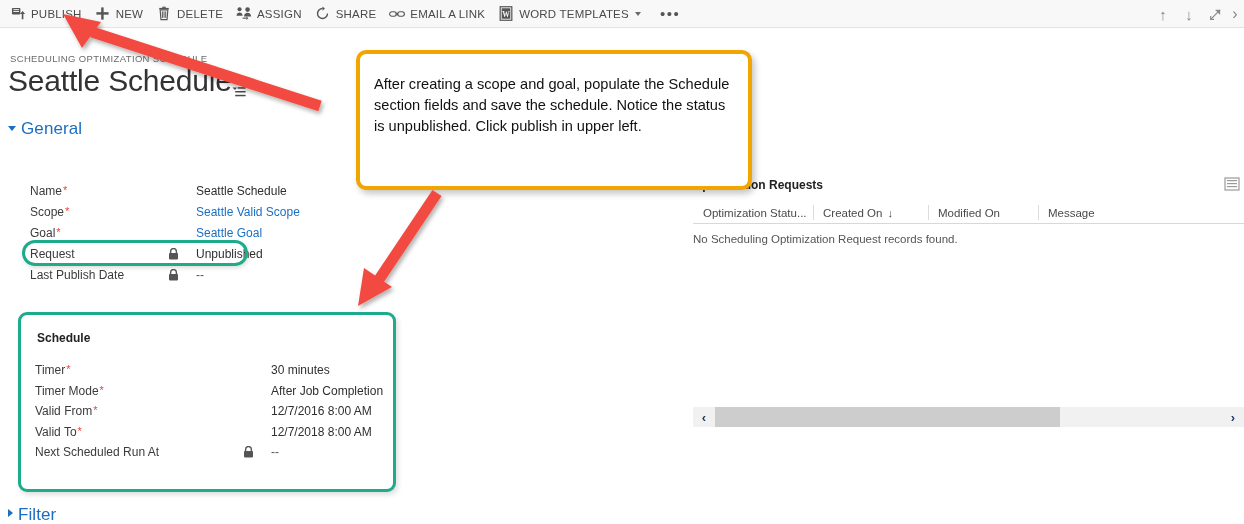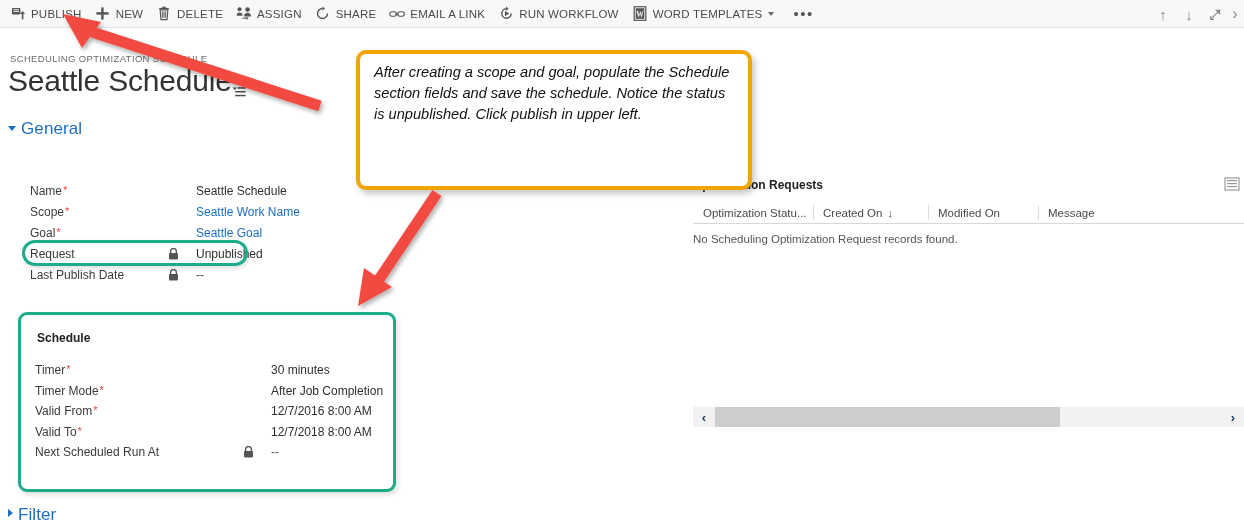--- a/index.html
+++ b/index.html
@@ -228,22 +228,21 @@
 
   
   .callout {
     position: absolute;
     left: 356px; top: 50px;
     width: 396px; height: 140px;
     background: #ffffff;
     border: 4px solid #f0a500;
     border-radius: 10px;
     box-shadow: 3px 4px 6px rgba(0,0,0,.22);
-    padding: 8px 14px;
-    font-style: italic;
+    padding: 20px 14px;
   }
   .callout p {
     margin: 0;
     font-size: 14.6px;
     line-height: 21px;
     color: #111;
     font-family: "Liberation Sans", sans-serif;
   }
 
   
@@ -324,30 +323,20 @@
       <span class="ci">
         <svg width="17" height="14" viewBox="0 0 20 12">
           <rect x="0.8" y="3.2" width="8.4" height="5.6" rx="2.8" fill="none" stroke="#555" stroke-width="1.4"></rect>
           <rect x="10.8" y="3.2" width="8.4" height="5.6" rx="2.8" fill="none" stroke="#555" stroke-width="1.4"></rect>
           <rect x="8.2" y="5.3" width="3.6" height="1.4" fill="#555"></rect>
         </svg>
       </span>
       <span class="cmd-label">EMAIL A LINK</span>
     </div>
 
-    <div class="cmd">
-      <span class="ci">
-        <svg width="15" height="15" viewBox="0 0 16 16">
-          <path d="M13 8 A5 5 0 1 1 7.9 3" fill="none" stroke="#555" stroke-width="1.5"></path>
-          <path d="M7.6 0.6 L7.6 5 L10.3 2.8 Z" fill="#555"></path>
-          <path d="M6.4 5.4 l4.6 2.6 l-4.6 2.6 z" fill="#555"></path>
-        </svg>
-      </span>
-      <span class="cmd-label">RUN WORKFLOW</span>
-    </div>
 
 
     <div class="cmd">
       <span class="ci">
         <svg width="14" height="15" viewBox="0 0 14 16">
           <rect x="0.8" y="0.8" width="12.4" height="14.4" fill="none" stroke="#555" stroke-width="1.3"></rect>
           <rect x="2.4" y="2.4" width="9.2" height="11.2" fill="#555"></rect>
           <text x="7" y="11.2" font-size="8" font-family="Liberation Serif, serif" fill="#f8f8f8" text-anchor="middle" font-weight="bold">W</text>
         </svg>
       </span>
@@ -388,21 +377,21 @@
 
   <div class="fields-general">
       <div class="frow">
         <div class="flabel">Name<span class="req">*</span></div>
         <div class="flock"></div>
         <div class="fval ">Seattle Schedule</div>
       </div>
       <div class="frow">
         <div class="flabel">Scope<span class="req">*</span></div>
         <div class="flock"></div>
-        <div class="fval link">Seattle Work Name</div>
+        <div class="fval link">Seattle Valid Scope</div>
       </div>
       <div class="frow">
         <div class="flabel">Goal<span class="req">*</span></div>
         <div class="flock"></div>
         <div class="fval link">Seattle Goal</div>
       </div>
       <div class="frow">
         <div class="flabel">Request</div>
         <div class="flock">
           <svg width="11" height="12" viewBox="0 0 11 12">

